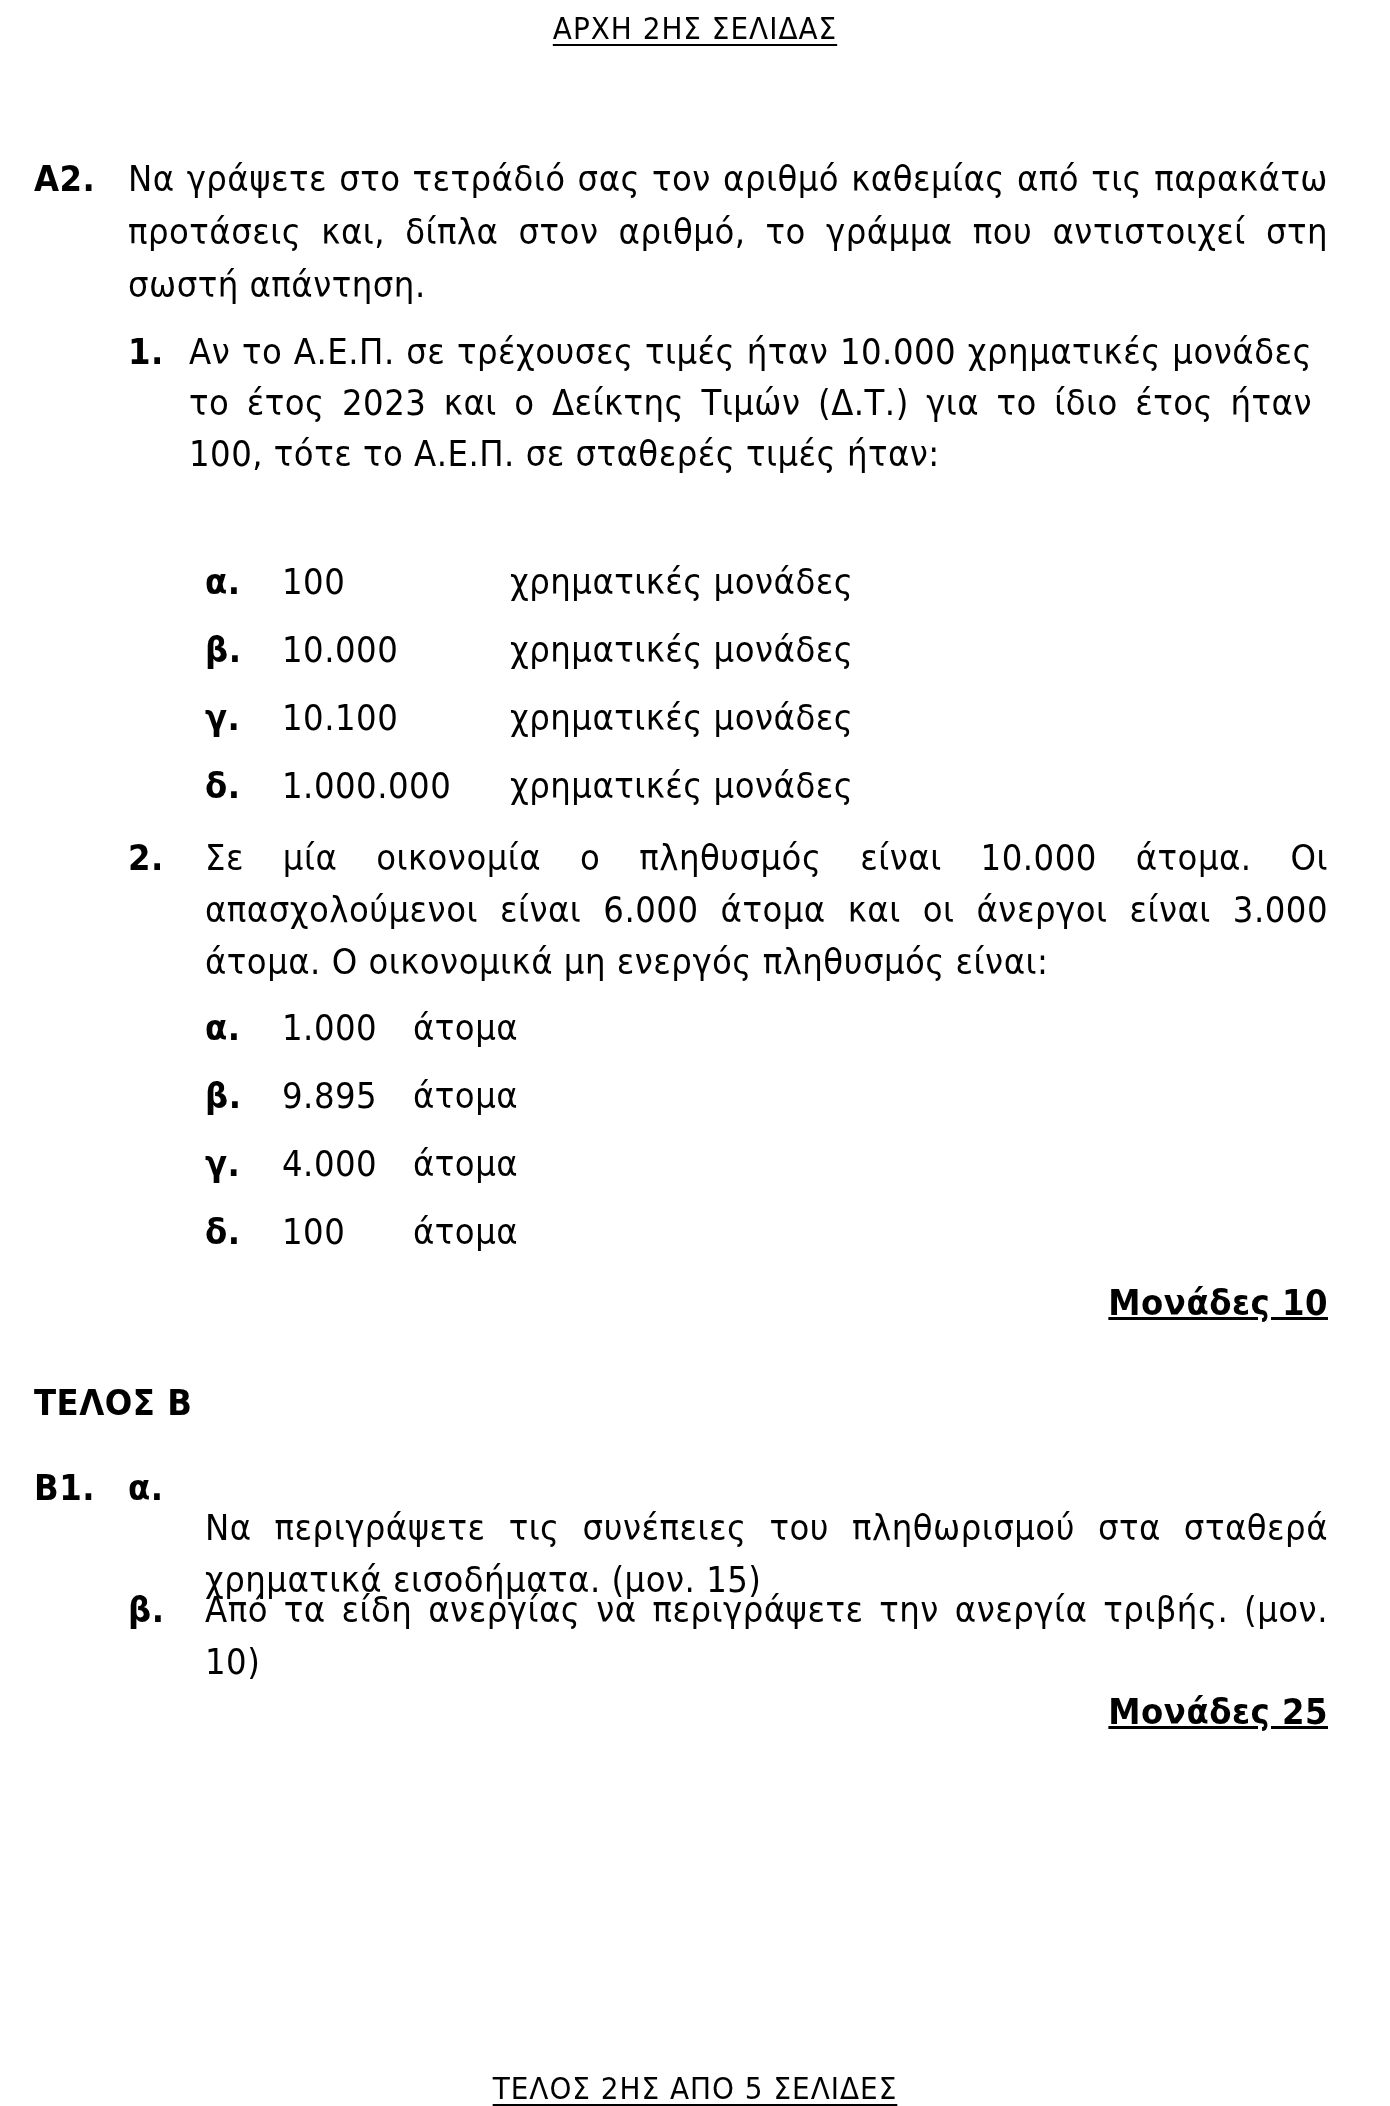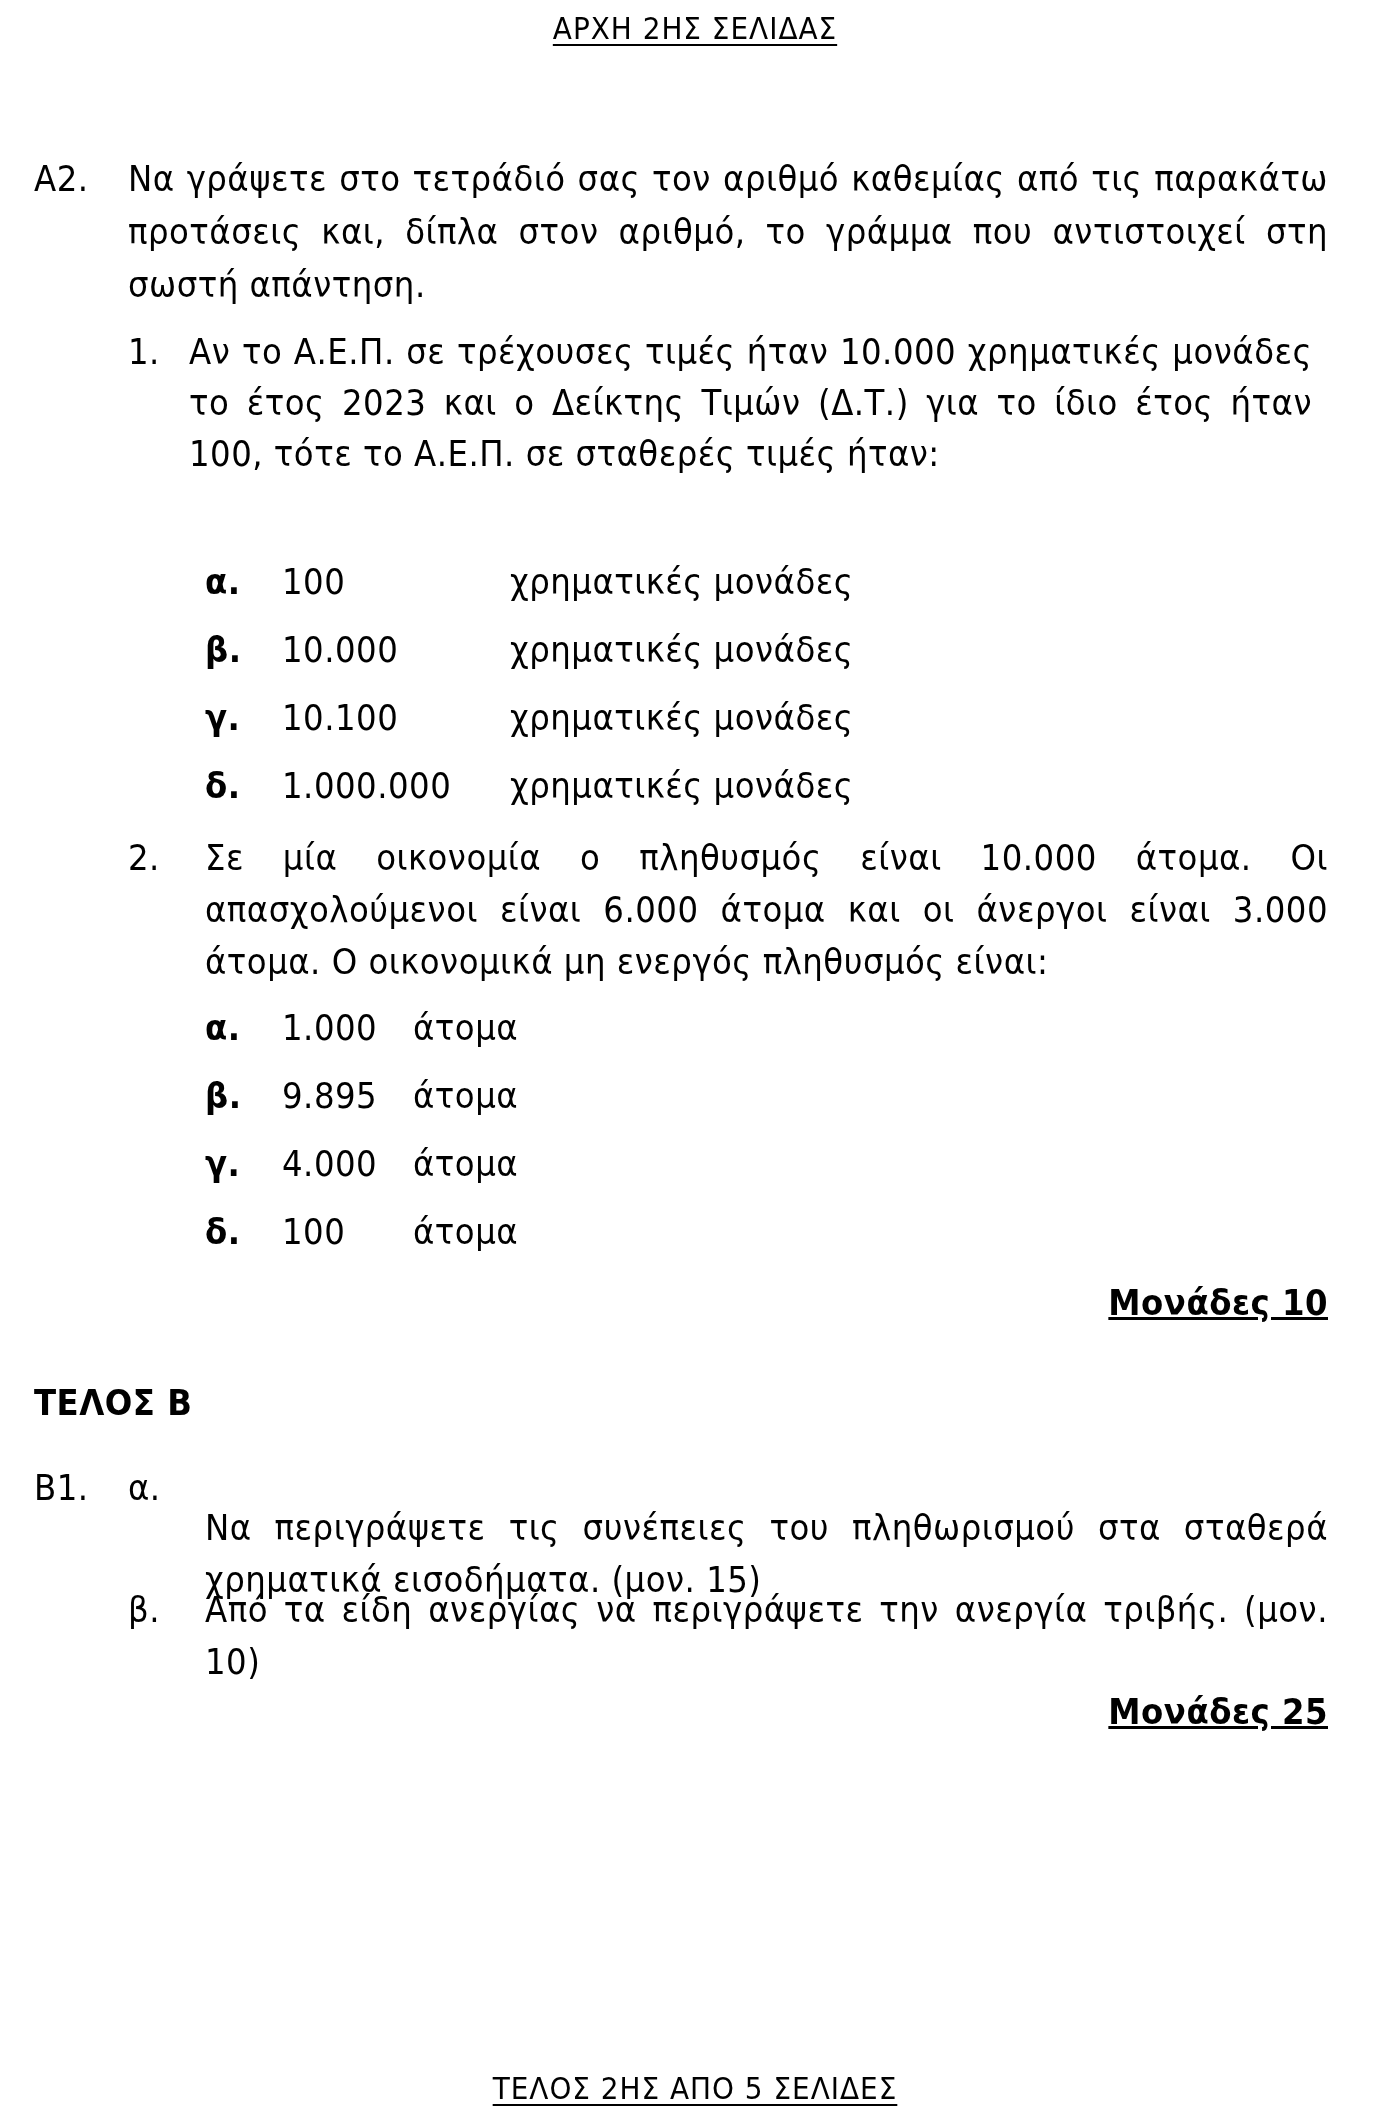--- a/index.html
+++ b/index.html
@@ -22,21 +22,21 @@
     }
     .header { top: 10px; }
     .footer { top: 2070px; }
     .header span, .footer span {
       text-decoration: underline;
       text-decoration-thickness: 2px;
       text-underline-offset: 5px;
     }
     .block { position: absolute; left: 0; width: 1390px; }
     .row { position: relative; line-height: 53px; }
-    .lbl { position: absolute; font-weight: normal; }
+    .lbl { position: absolute; font-weight: bold; }
     .txt { position: absolute; text-align: justify; text-align-last: left; }
     .opt-letter { position: absolute; left: 205px; font-weight: bold; }
     .opt-val { position: absolute; left: 282px; }
     .opt-unit { position: absolute; }
     .points {
       position: absolute; right: 62px; font-weight: bold; text-align: right; text-decoration: underline;
     }
     .theme { position: absolute; left: 34px; font-weight: bold; }
   </style>
 </head>

